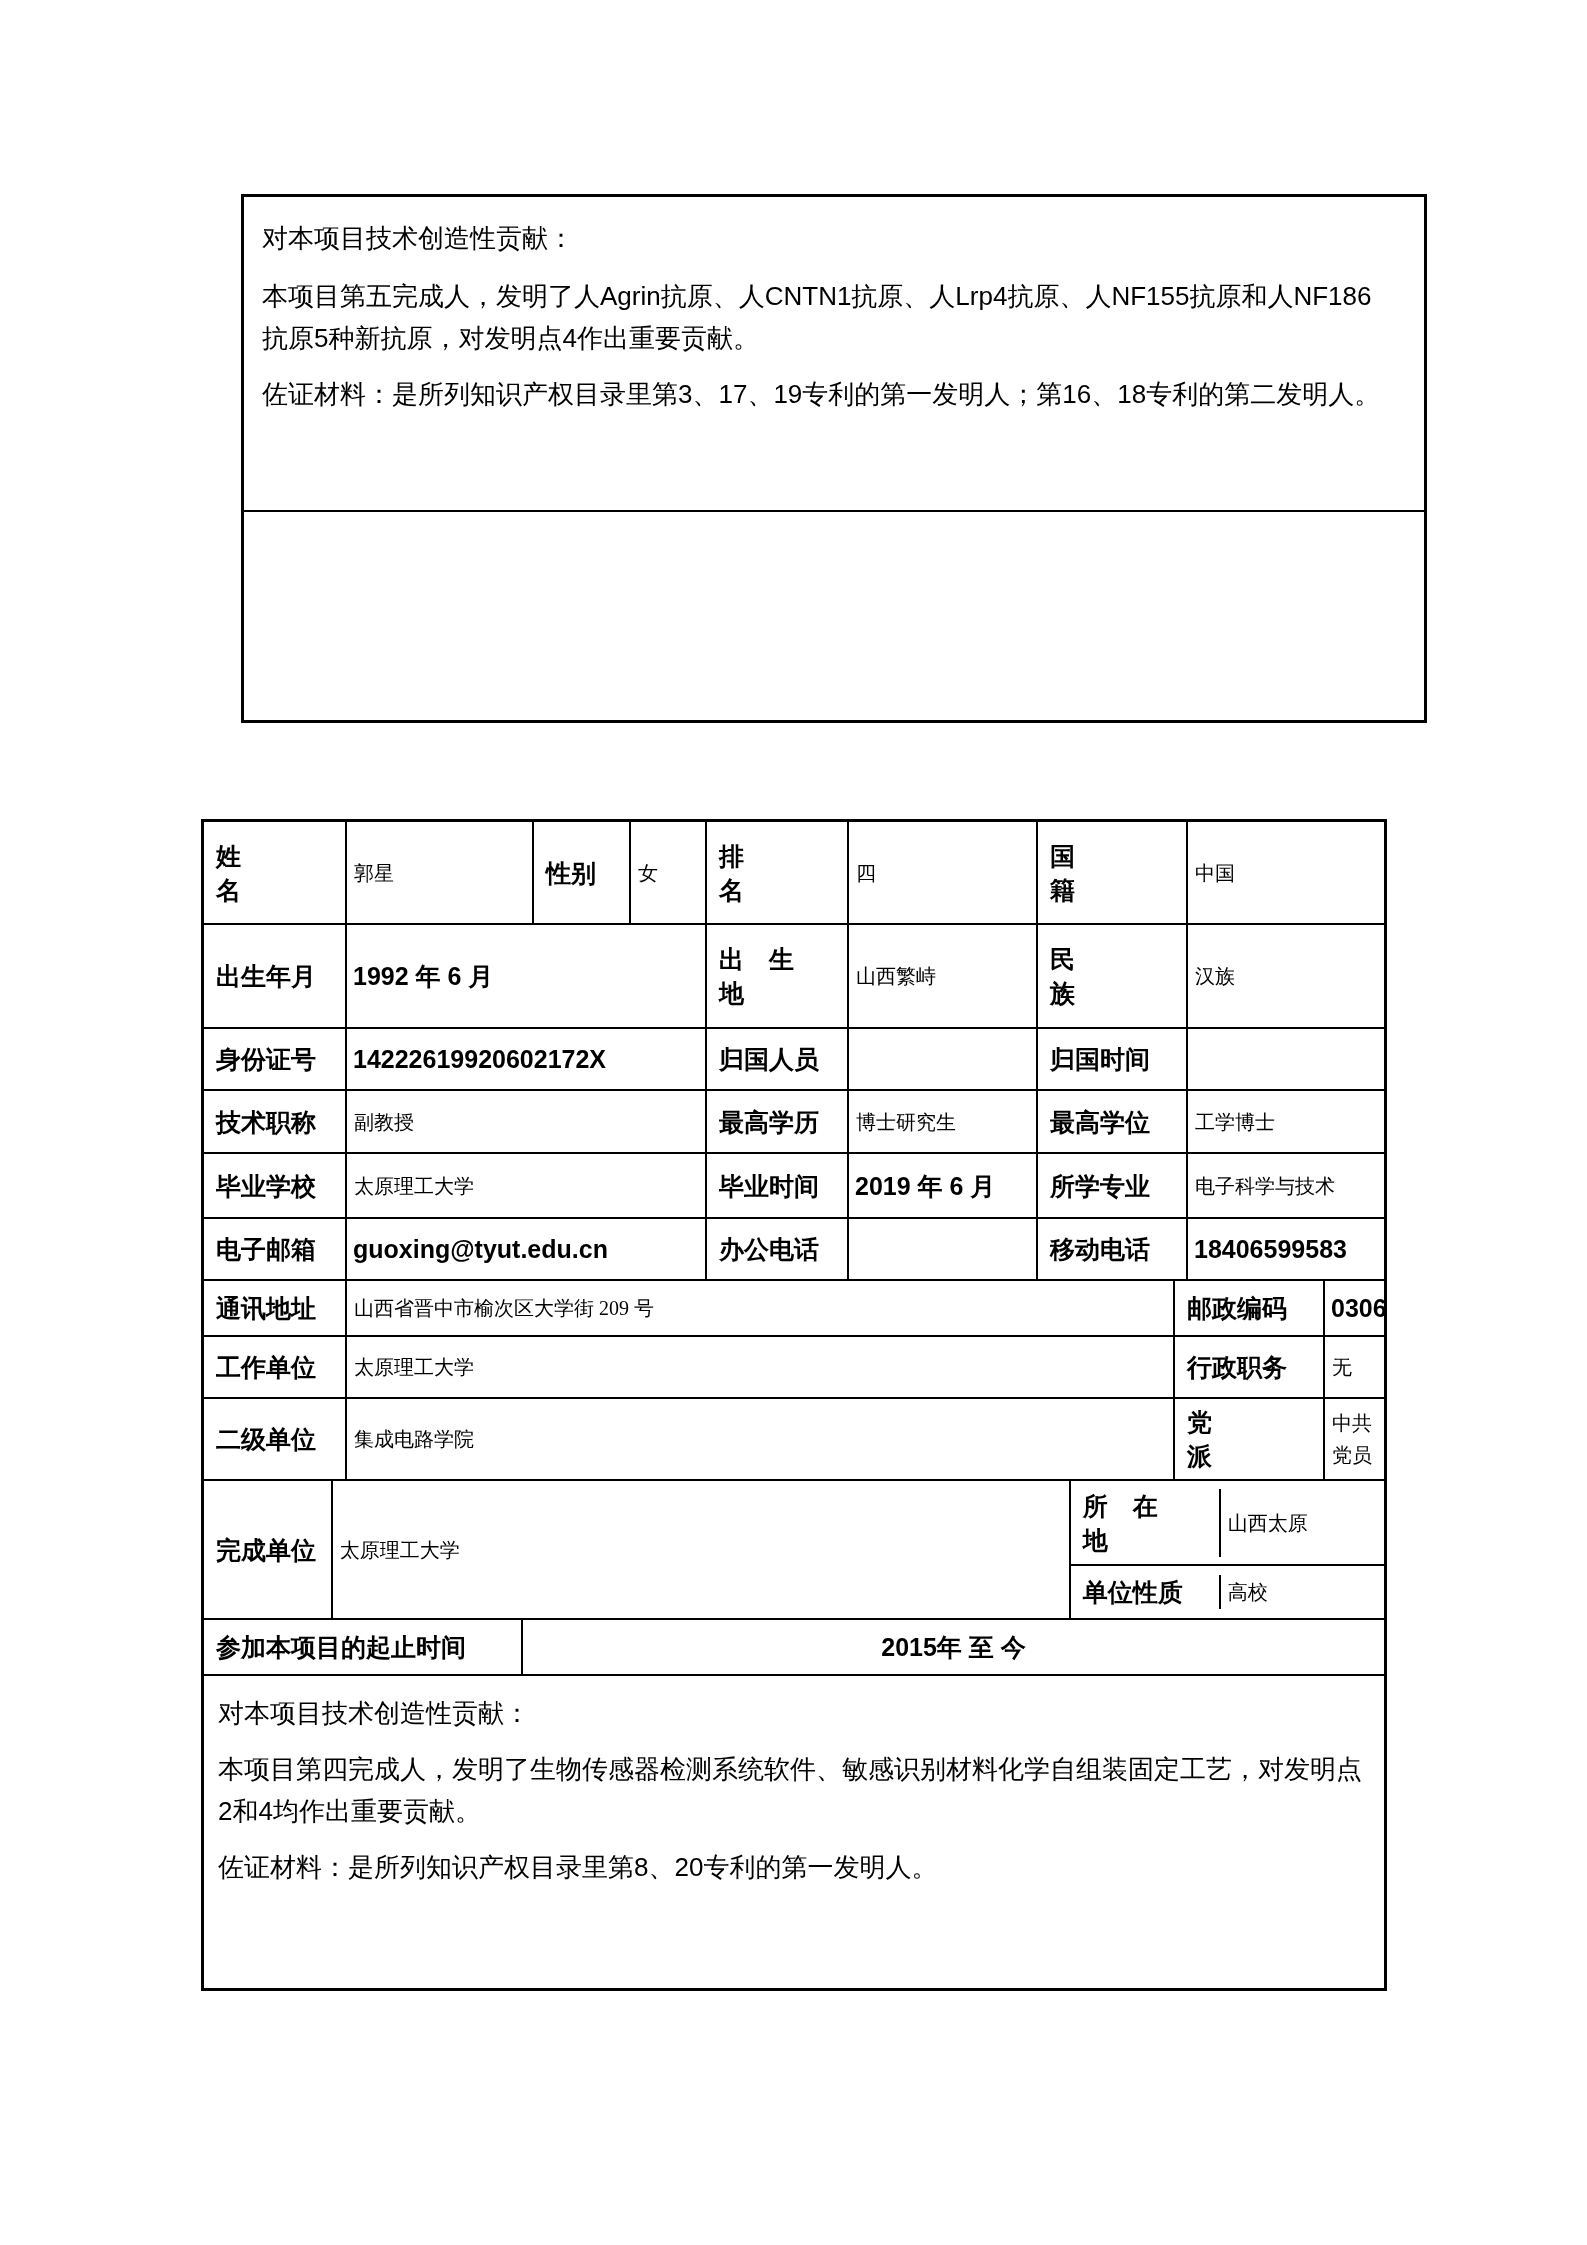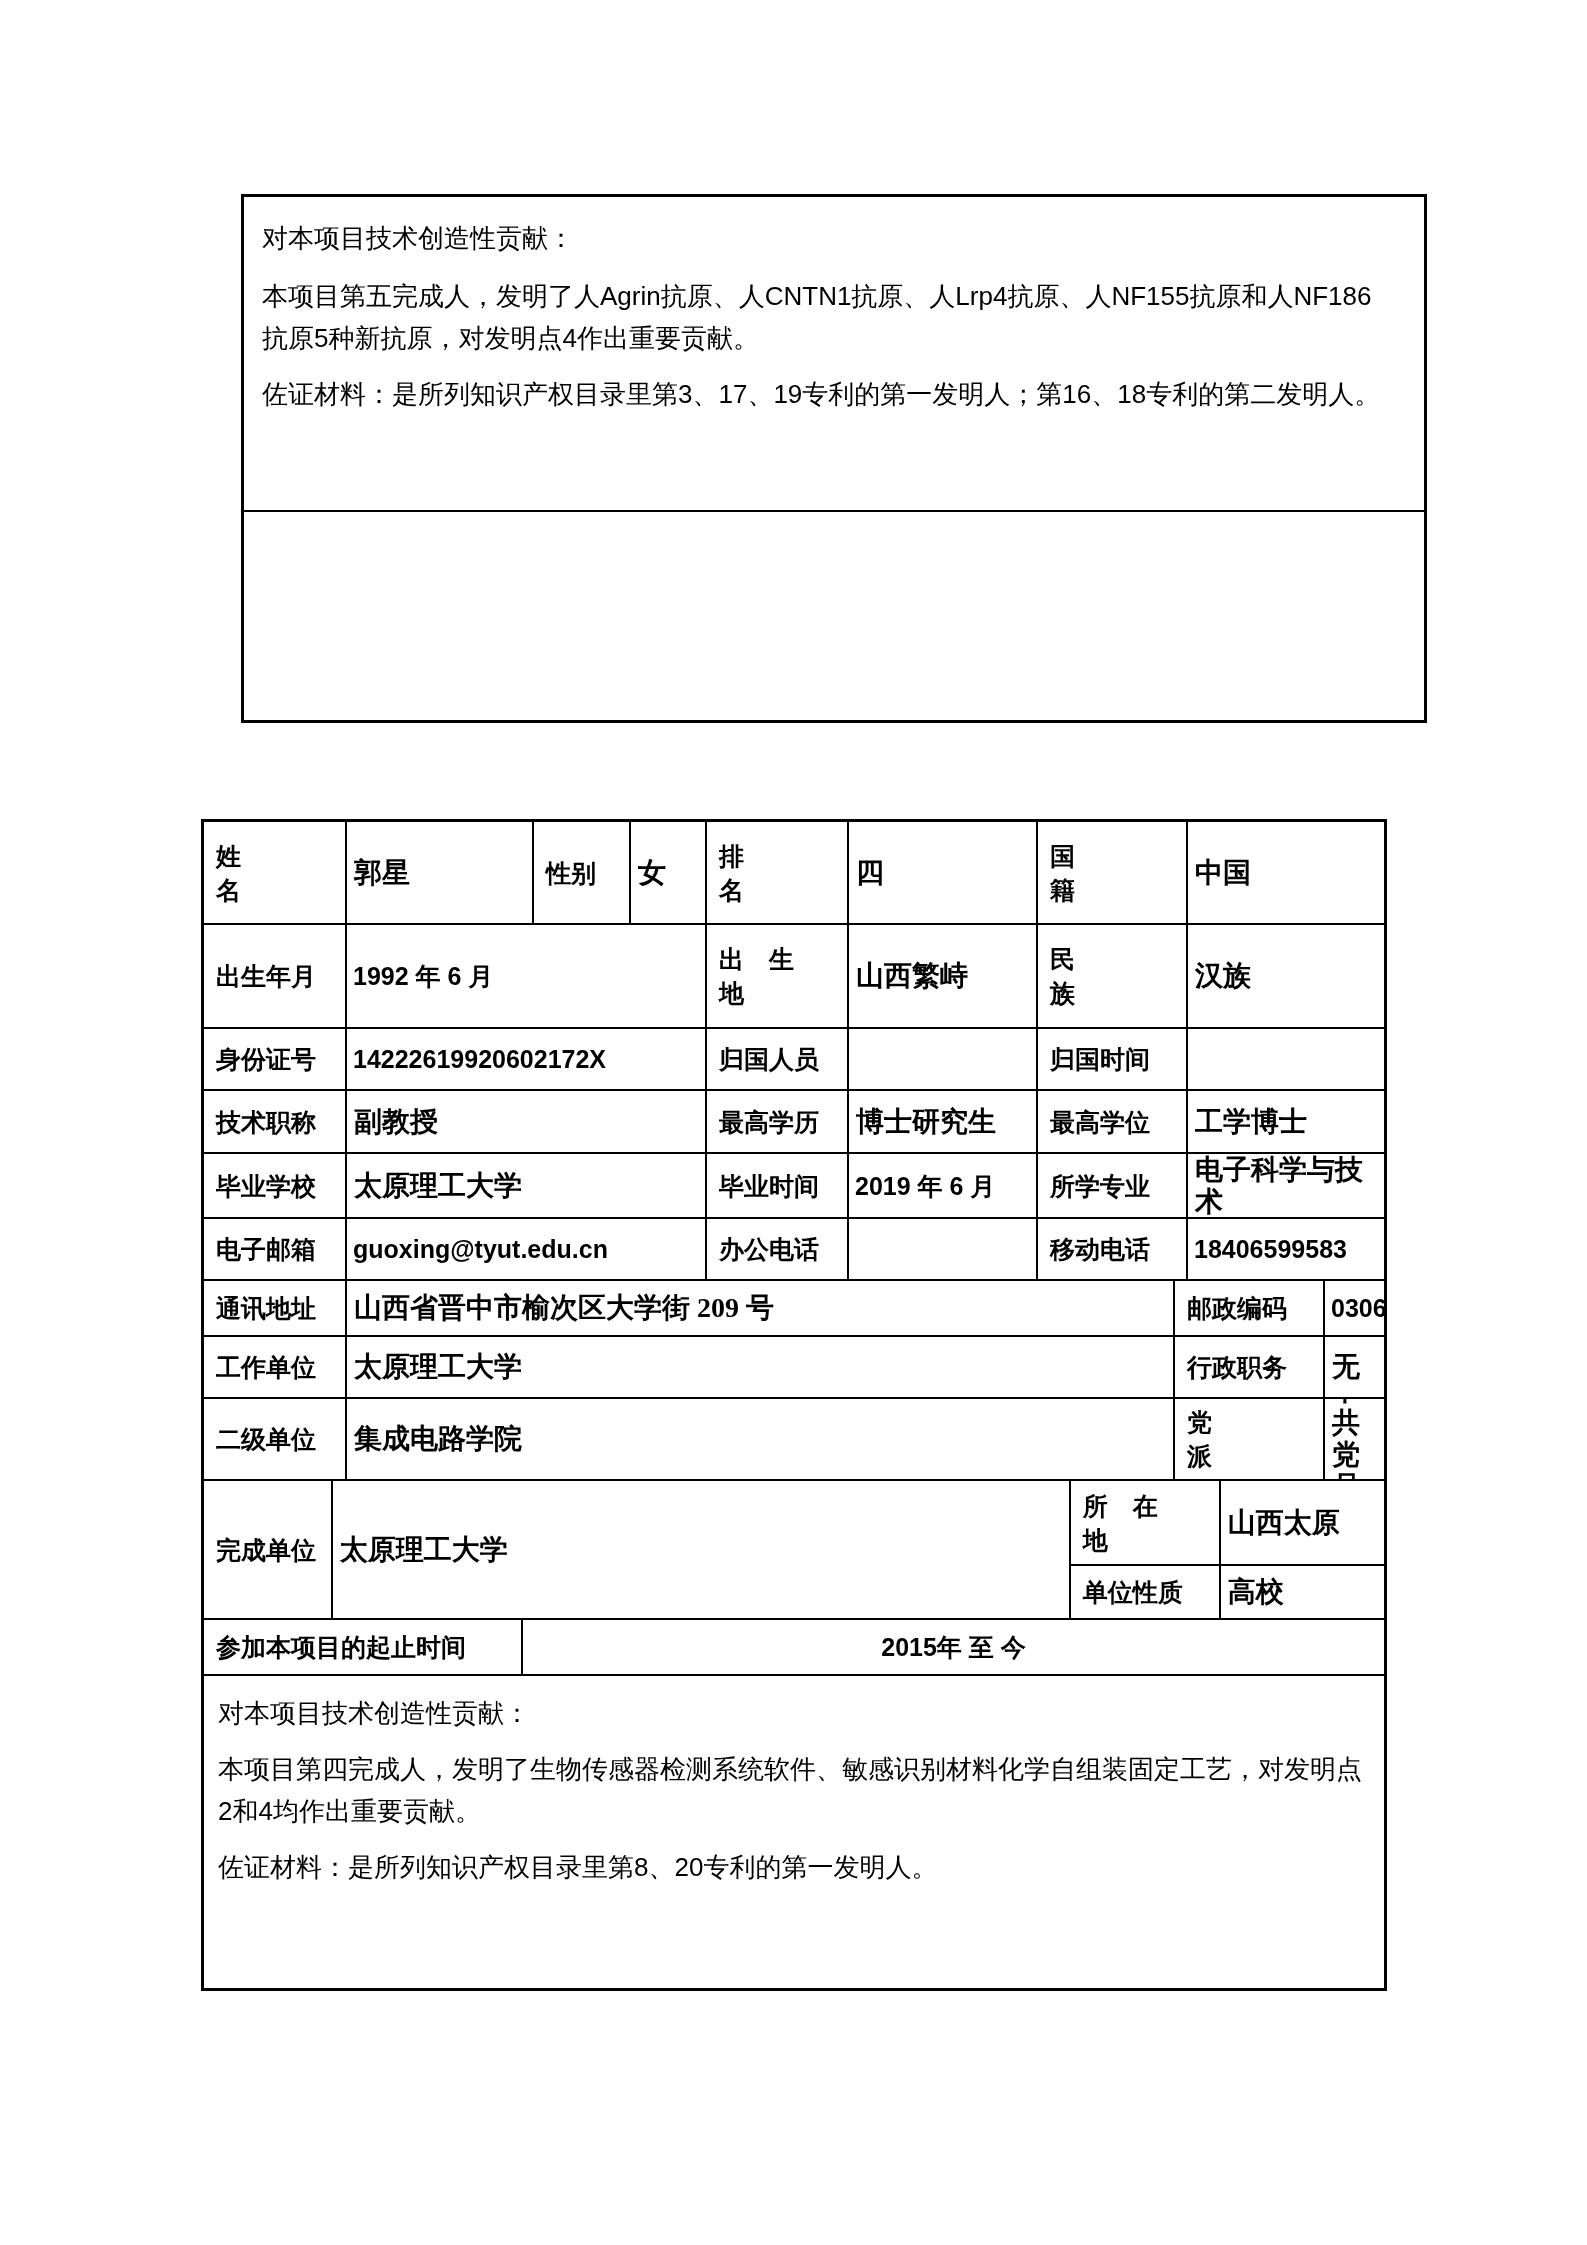--- a/index.html
+++ b/index.html
@@ -24,38 +24,38 @@
   .c{
     box-sizing:border-box;border-right:2px solid #000;display:flex;align-items:center;
     overflow:hidden;white-space:pre-line;
   }
   .c.end{border-right:0;}
   .lbl{
     font-family:"Liberation Sans","DejaVu Sans",sans-serif;font-weight:600;
     font-size:25px;line-height:34px;padding-left:12px;
   }
   .val{
-    font-family:"Liberation Serif","DejaVu Serif",serif;font-weight:700;
-    font-size:28px;line-height:32px;padding-left:7px;
+    font-family:"Liberation Serif","DejaVu Serif",serif;font-weight:400;
+    font-size:20px;line-height:32px;padding-left:7px;
   }
   .num{
     font-family:"Liberation Sans","DejaVu Sans",sans-serif;font-weight:700;
     font-size:25px;line-height:32px;padding-left:6px;
   }
   .center{justify-content:center;padding-left:0;}
   
   .w143{width:143px;} .w187{width:187px;} .w97{width:97px;} .w76{width:76px;}
   .w142{width:142px;} .w189{width:189px;} .w150{width:150px;} .wfill{flex:1;}
   .w360{width:360px;} .w691{width:828px;} .w319{width:319px;} .w352{width:352px;}
   
   .h101{height:101px;} .h102{height:102px;} .h60{height:60px;} .h61{height:61px;}
   .h63{height:63px;} .h54{height:54px;} .h80{height:80px;} .h137{height:137px;}
   .h85{height:85px;} .h52{height:52px;}
   .sub-col{display:flex;flex-direction:column;box-sizing:border-box;}
-  .sub-row{display:flex;box-sizing:border-box;}
+  .sub-row{display:flex;box-sizing:border-box;align-items:center;}
   .sub-row.top{border-bottom:2px solid #000;}
   .contrib-cell{box-sizing:border-box;height:312px;padding:16px 12px 0 14px;}
 </style>
 </head>
 <body>
 
 <div id="top-box" class="abs">
   <div class="sec1">
     <p class="box-text">对本项目技术创造性贡献：</p>
     <p class="box-text gap16">本项目第五完成人，发明了人Agrin抗原、人CNTN1抗原、人Lrp4抗原、人NF155抗原和人NF186

